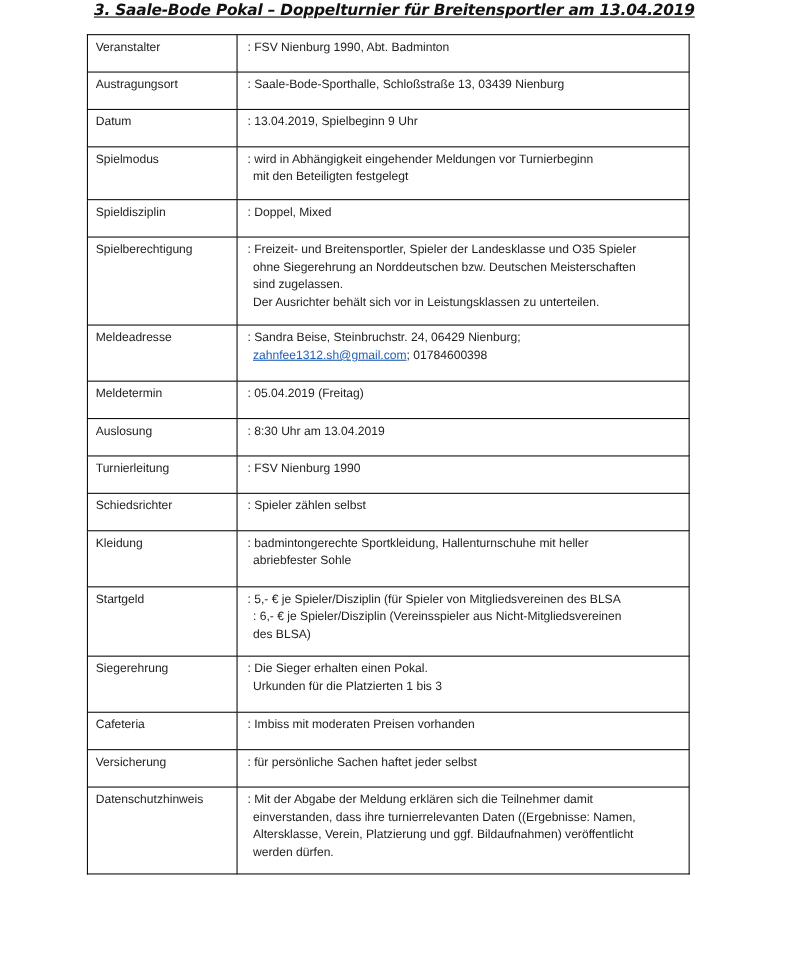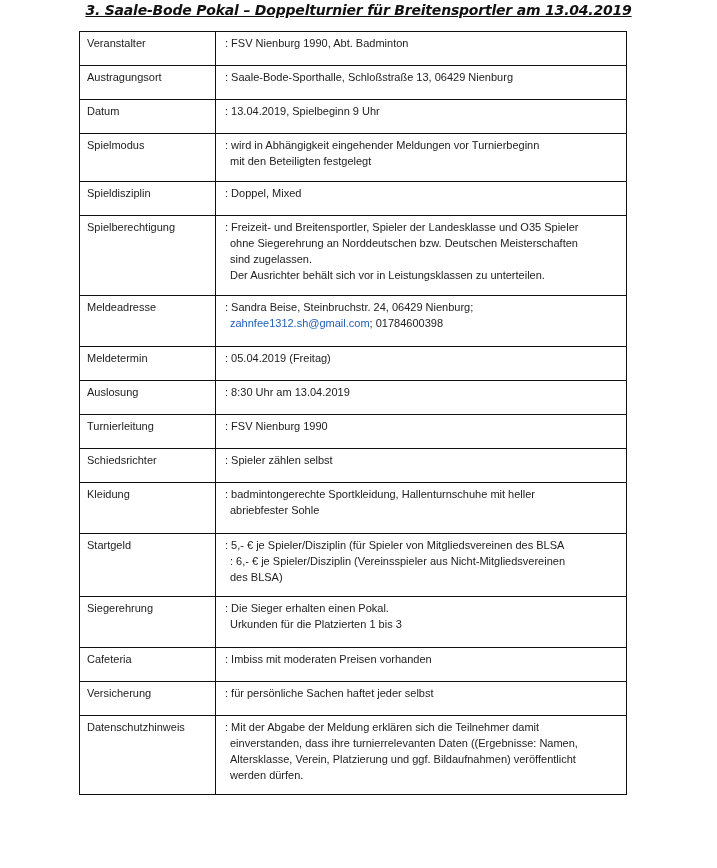--- a/index.html
+++ b/index.html
@@ -54,39 +54,40 @@
     }
     .line {
       display: block;
       white-space: nowrap;
     }
     .line.indent {
       padding-left: 5px;
     }
     a.email {
       color: #1f5fb5;
+      text-decoration: underline;
     }
   </style>
 </head>
 <body>
 
 <div class="title">3. Saale-Bode Pokal – Doppelturnier für Breitensportler am 13.04.2019</div>
 
 <table class="info">
   <tbody id="info-body">
       <tr style="height: 34px;">
         <td class="label">Veranstalter</td>
         <td class="value">
           <span class="line">: FSV Nienburg 1990, Abt. Badminton</span>
         </td>
       </tr>
       <tr style="height: 34px;">
         <td class="label">Austragungsort</td>
         <td class="value">
-          <span class="line">: Saale-Bode-Sporthalle, Schloßstraße 13, 06429 Nienburg</span>
+          <span class="line">: Saale-Bode-Sporthalle, Schloßstraße 13, 03439 Nienburg</span>
         </td>
       </tr>
       <tr style="height: 34px;">
         <td class="label">Datum</td>
         <td class="value">
           <span class="line">: 13.04.2019, Spielbeginn 9 Uhr</span>
         </td>
       </tr>
       <tr style="height: 48px;">
         <td class="label">Spielmodus</td>

